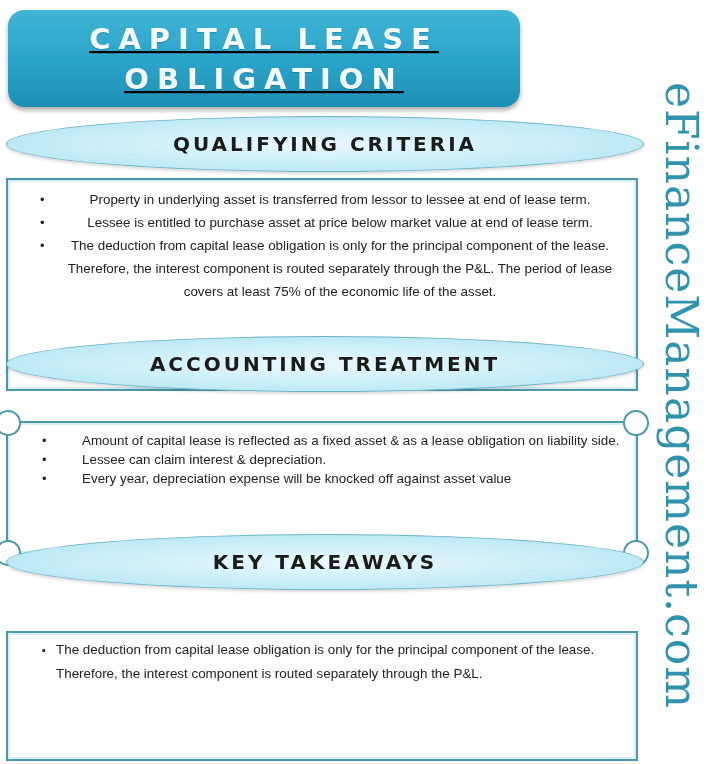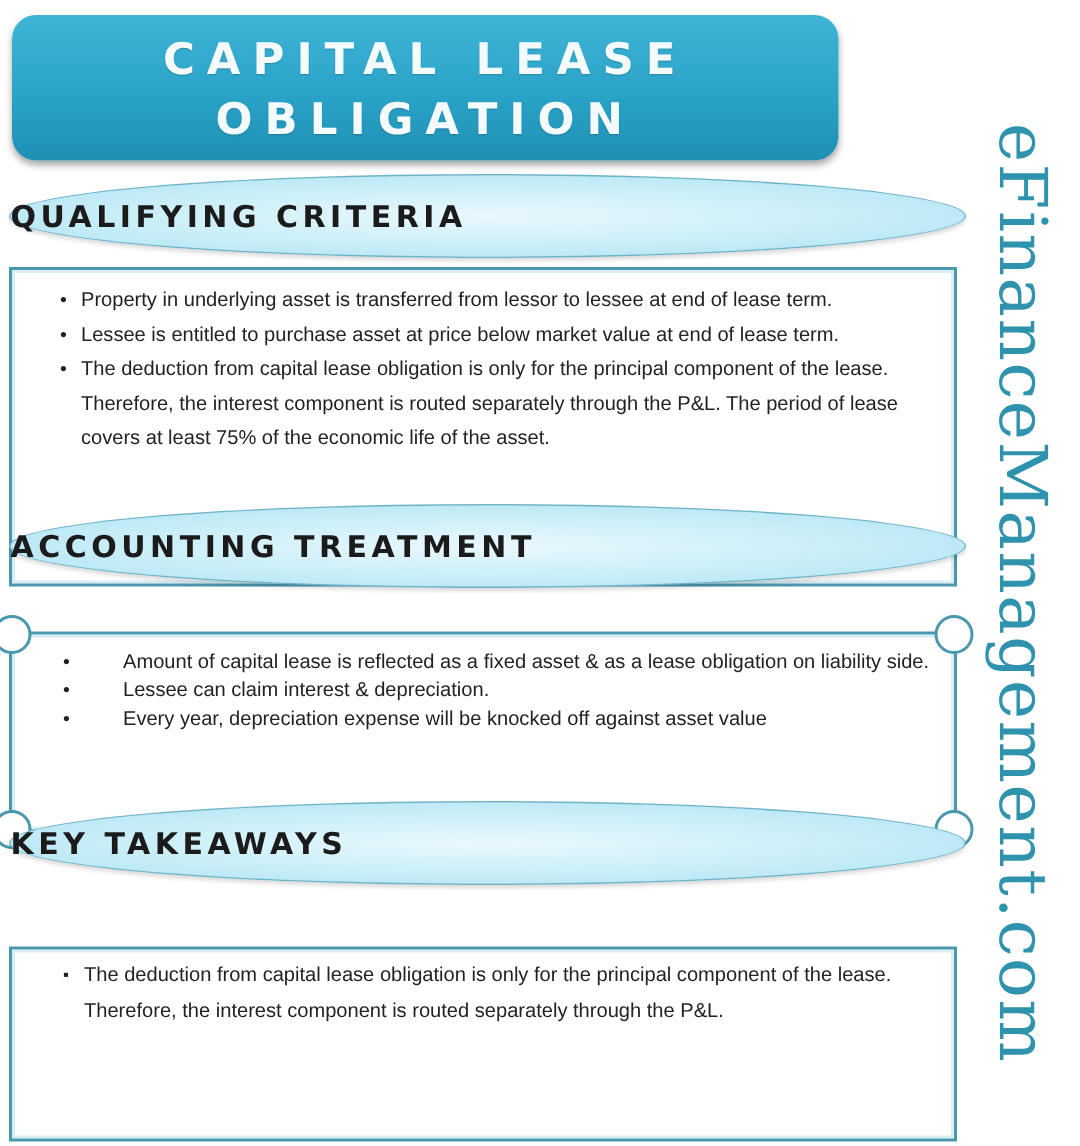--- a/index.html
+++ b/index.html
@@ -5,50 +5,50 @@
     html, body { margin: 0; padding: 0; background: #ffffff; }
     body { width: 720px; height: 764px; position: relative; overflow: hidden; font-family: "Liberation Sans", sans-serif; }
 
     .title-banner {
       position: absolute; left: 8px; top: 10px; width: 465px; height: 97px;
       border-radius: 16px;
       background: linear-gradient(to bottom, #3fb4d6 0%, #2aa3c8 55%, #1f8fb4 100%);
       box-shadow: 0 3px 5px rgba(0,0,0,0.35);
       display: flex; flex-direction: column; align-items: center; justify-content: center;
     }
-    .title-banner { width: 551px; }
+    .title-banner { width: 512px; text-decoration: underline; }
     .title-line {
       color: #f4fbfd; font-weight: bold; font-size: 29px; letter-spacing: 8px;
       line-height: 40px; text-shadow: 0 1px 1px rgba(0,0,0,0.2);
       font-family: "DejaVu Sans", sans-serif;
     }
 
     .oval {
       position: absolute; left: 6px; width: 636px; height: 54px;
       border-radius: 50%;
       background: radial-gradient(ellipse at center, #eaf8fd 0%, #c8eef8 55%, #a8dff0 100%);
       border: 1.5px solid #6fb3c8;
-      display: flex; align-items: center; justify-content: flex-start;
+      display: flex; align-items: center; justify-content: center;
       box-shadow: 0 2px 3px rgba(0,0,0,0.15);
     }
     .oval-label {
       font-weight: bold; font-size: 20px; letter-spacing: 3px; color: #1b1b1b;
       font-family: "DejaVu Sans", sans-serif;
     }
 
     .box {
       position: absolute; left: 6px; width: 632px;
       background: #ffffff; border: 2px solid #4a98ad;
       box-shadow: inset 0 0 0 2px #d7eef4;
       box-sizing: border-box;
     }
     .box ul { margin: 0; padding: 0; list-style: none; }
     .box li { position: relative; color: #222; font-size: 13.4px; }
 
-    .box1 { top: 178px; height: 213px; padding: 8px 10px 0 32px; }
+    .box1 { top: 178px; height: 213px; padding: 8px 10px 0 32px; text-align: center; }
     .box1 li { line-height: 23px; padding-left: 14px; }
     .box1 li::before { content: "•"; position: absolute; left: 0; top: 0; font-size: 13px; }
 
     .box2 { top: 421px; height: 134px; padding: 8px 10px 12px 28px; border-radius: 0; }
     .box2 li { line-height: 19px; padding-left: 46px; }
     .box2 li::before { content: "•"; position: absolute; left: 6px; top: 0; font-size: 13px; }
     .scallop { position: absolute; width: 22px; height: 22px; background: #fff; border: 2px solid #4a98ad; border-radius: 50%; }
 
     .box3 { top: 631px; height: 130px; padding: 5px 10px 0 34px; }
     .box3 li { line-height: 24px; padding-left: 14px; }

